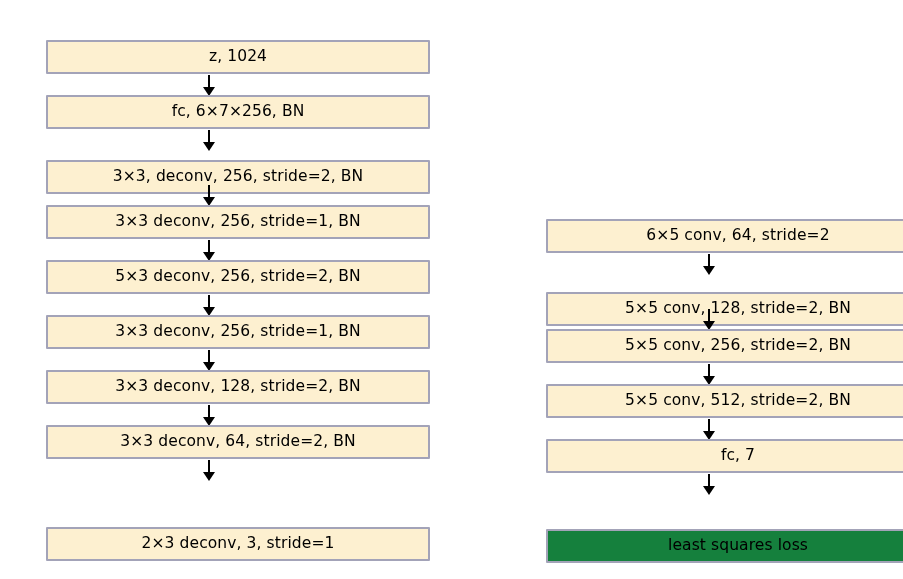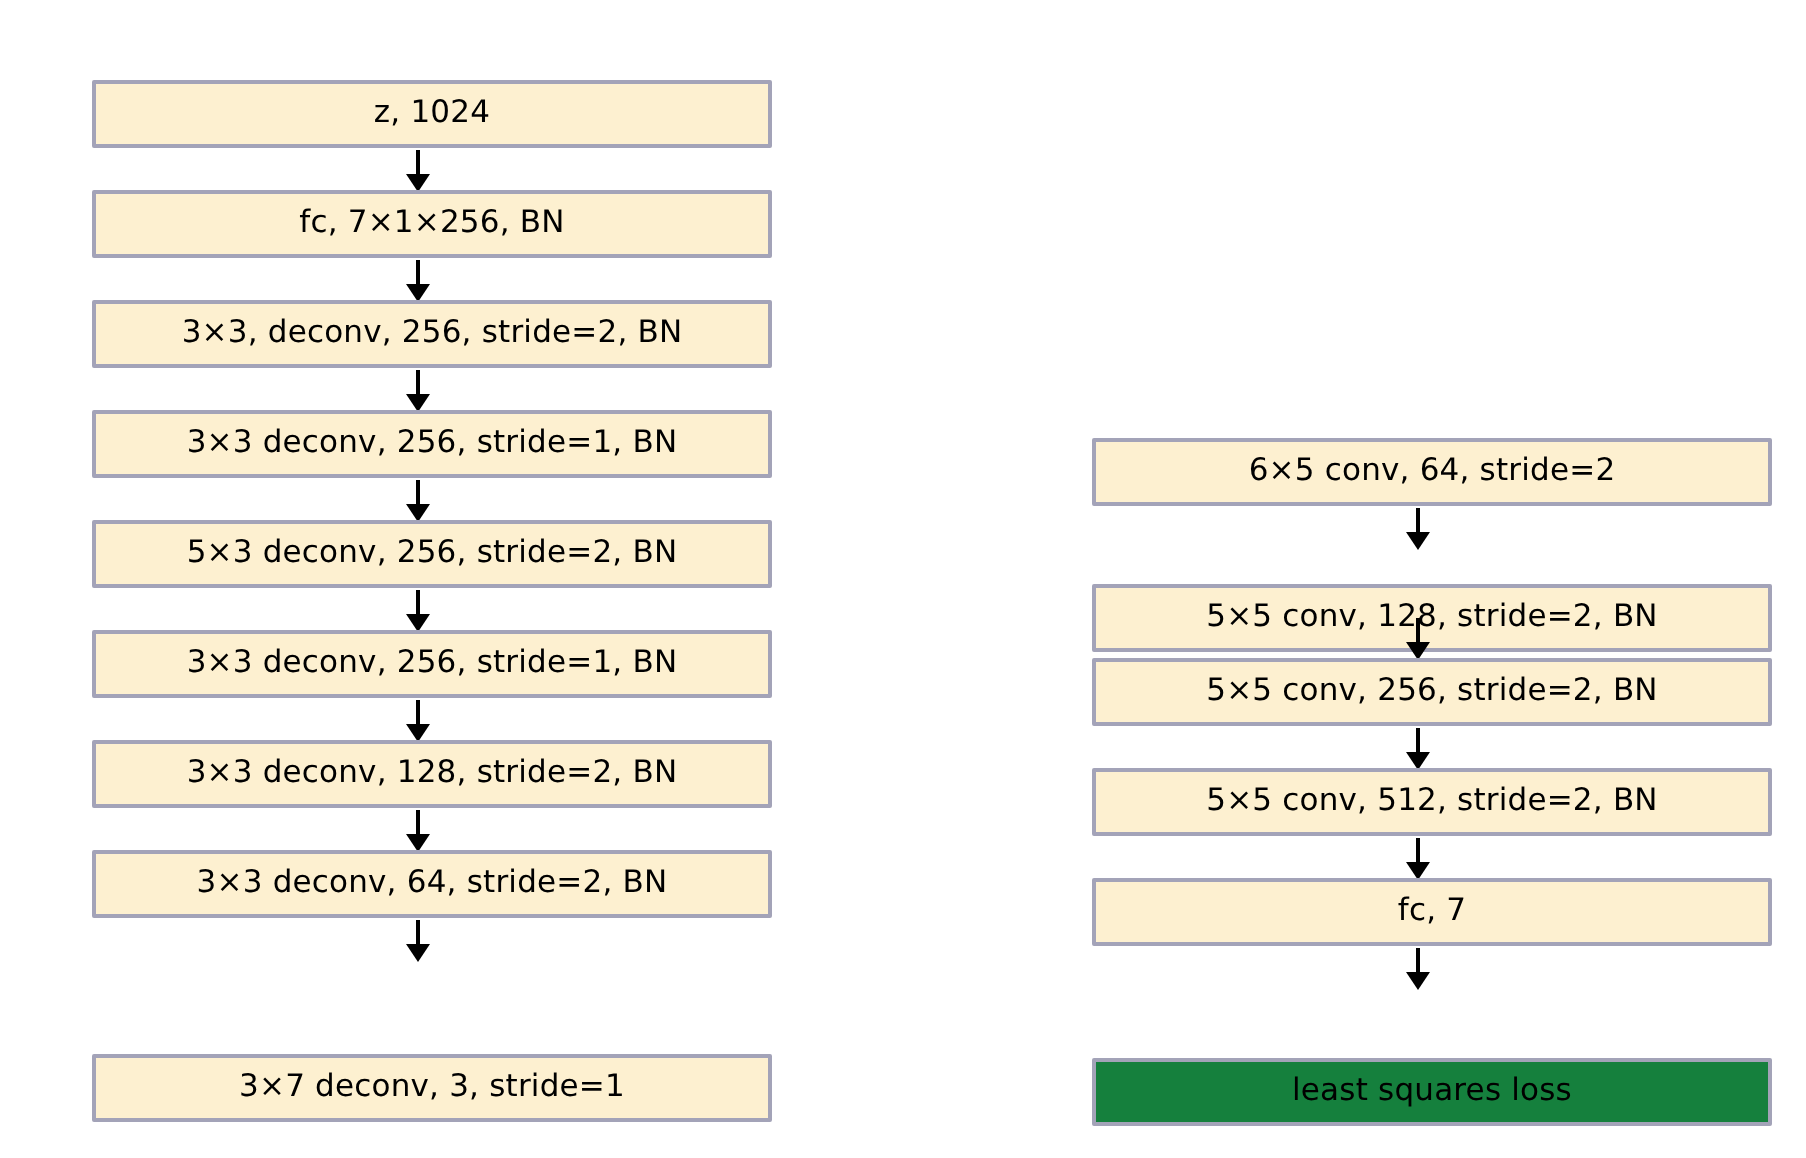--- a/index.html
+++ b/index.html
@@ -25,21 +25,21 @@
     position: absolute;
     top: 0;
     width: 326px;
   }
   #generator-column  { left: 46px; }
   #discriminator-column { left: 546px; }
 
   .node {
     position: absolute;
     left: 0;
-    width: 340px;
+    width: 384px;
     height: 34px;
     box-sizing: border-box;
     border: 2px solid #a3a3b8;
     background: #fdf0d0;
     display: flex;
     align-items: center;
     justify-content: center;
     border-radius: 1px;
   }
   .node.loss {
@@ -88,28 +88,28 @@
 
     <div class="node" style="top:40px">
       <span class="node-label">z, 1024</span>
     </div>
     <div class="arrow" style="top:75px">
       <div class="stem"></div>
       <div class="head"></div>
     </div>
 
     <div class="node" style="top:95px">
-      <span class="node-label">fc, 7×1×256, BN</span>
+      <span class="node-label">fc, 6×7×256, BN</span>
     </div>
     <div class="arrow" style="top:130px">
       <div class="stem"></div>
       <div class="head"></div>
     </div>
 
-    <div class="node" style="top:150px">
+    <div class="node" style="top:160px">
       <span class="node-label">3×3, deconv, 256, stride=2, BN</span>
     </div>
     <div class="arrow" style="top:185px">
       <div class="stem"></div>
       <div class="head"></div>
     </div>
 
     <div class="node" style="top:205px">
       <span class="node-label">3×3 deconv, 256, stride=1, BN</span>
     </div>
@@ -144,21 +144,21 @@
 
     <div class="node" style="top:425px">
       <span class="node-label">3×3 deconv, 64, stride=2, BN</span>
     </div>
     <div class="arrow" style="top:460px">
       <div class="stem"></div>
       <div class="head"></div>
     </div>
 
     <div class="node" style="top:527px">
-      <span class="node-label">3×7 deconv, 3, stride=1</span>
+      <span class="node-label">2×3 deconv, 3, stride=1</span>
     </div>
 
   </div>
 
   <div class="column" id="discriminator-column">
 
     <div class="node" style="top:219px">
       <span class="node-label">6×5 conv, 64, stride=2</span>
     </div>
     <div class="arrow" style="top:254px">

